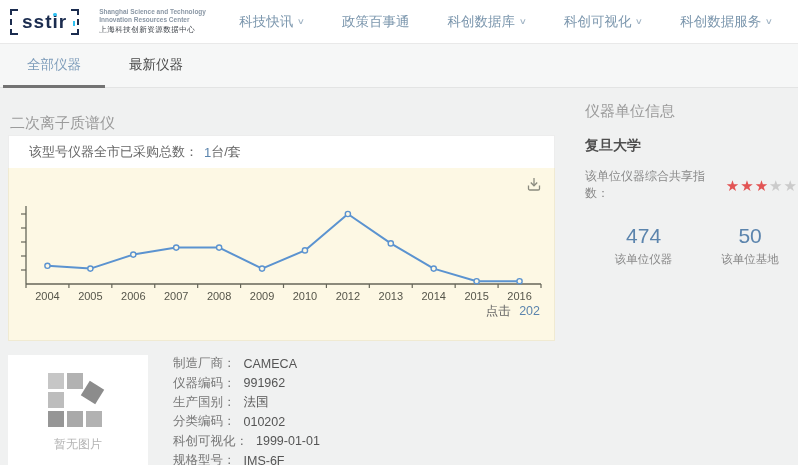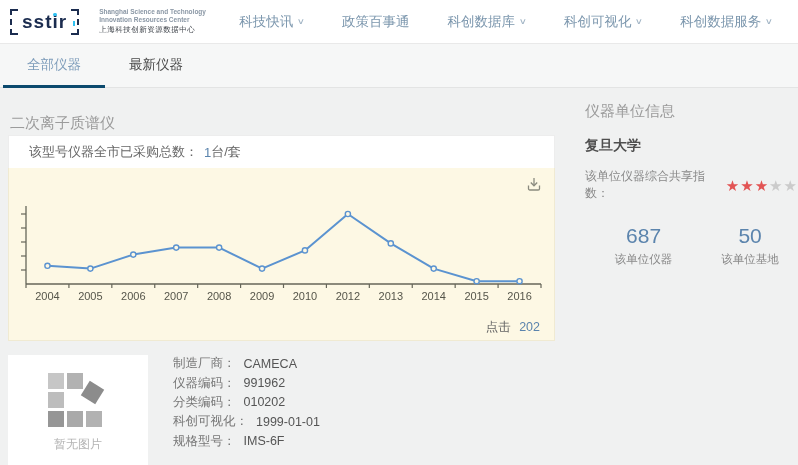--- a/index.html
+++ b/index.html
@@ -30,35 +30,35 @@
   .nav-item { display:flex; align-items:center; font-size:13.5px; color:#7b96ad;
             margin-right:38px; cursor:pointer; white-space:nowrap; }
   .caret { font-size:8px; color:#a3b6c6; margin-left:5px; transform:scaleX(1.4); }
 
   
   #tabbar { position:absolute; top:44px; left:0; width:798px; height:44px;
             background:#f6f7f7; border-bottom:1px solid #e3e4e4; display:flex;
             padding-left:3px; z-index:2; }
   .tab { height:44px; line-height:42px; padding:0 24px; font-size:13.5px; color:#4a4a4a;
             cursor:pointer; }
-  .tab.active { color:#7d9cba; border-bottom:3px solid #0c4a6e; }
+  .tab.active { color:#7d9cba; border-bottom:3px solid #737373; }
 
   
   #content { position:absolute; top:88px; left:0; width:798px; height:377px; }
   .page-title { position:absolute; left:10px; top:10px; font-size:15px; color:#9b9b9b;margin-top:16px; }
 
   .chart-card { position:absolute; left:8px; top:47px; width:547px; }
   .card-header { height:33px; background:#fff; border:1px solid #ededed; border-bottom:none;
             display:flex; align-items:center; padding-left:20px; font-size:13px; color:#666; }
   .card-header .hv { color:#5b84ad; margin-left:6px; }
   .card-header .hu { color:#666; }
   .chart-area { position:relative; height:173px; background:#fdf8e4;
             border:1px solid #f0ead2; border-top:none; }
   .dl-icon { position:absolute; right:12px; top:8px; width:16px; height:16px; cursor:pointer; }
-  .clicks { position:absolute; right:14px; bottom:4px; font-size:12.5px; color:#666; }
+  .clicks { position:absolute; right:14px; bottom:20px; font-size:12.5px; color:#666; }
   .clicks .cv { color:#5b84ad; margin-left:5px; }
 
   
   .img-card { position:absolute; left:8px; top:267px; width:140px; height:110px; background:#fff; }
   .noimg-icon { position:absolute; left:40px; top:18px; width:66px; height:52px; }
   .noimg-icon div { position:absolute; }
   .sq1 { left:0;  top:0;  width:16px; height:16px; background:#c6c6c6; }
   .sq2 { left:19px; top:0;  width:16px; height:16px; background:#b2b2b2; }
   .sq3 { left:0;  top:19px; width:16px; height:16px; background:#bdbdbd; }
   .sqR { left:36px; top:11px; width:17px; height:17px; background:#8c8c8c; transform:rotate(32deg); }
@@ -221,20 +221,24 @@
     <div class="detail-list">
       <div class="detail-row">
         <span class="dl-label">制造厂商：</span>
         <span class="dl-value">CAMECA</span>
       </div>
       <div class="detail-row">
         <span class="dl-label">仪器编码：</span>
         <span class="dl-value">991962</span>
       </div>
       <div class="detail-row">
+        <span class="dl-label">生产国别：</span>
+        <span class="dl-value">法国</span>
+      </div>
+      <div class="detail-row">
         <span class="dl-label">分类编码：</span>
         <span class="dl-value">010202</span>
       </div>
       <div class="detail-row">
         <span class="dl-label">科创可视化：</span>
         <span class="dl-value">1999-01-01</span>
       </div>
       <div class="detail-row">
         <span class="dl-label">规格型号：</span>
         <span class="dl-value">IMS-6F</span>
@@ -243,21 +247,21 @@
 
     <div id="sidebar">
       <div class="sb-title">仪器单位信息</div>
       <div class="sb-org">复旦大学</div>
       <div class="sb-index">
         <span>该单位仪器综合共享指数：</span>
         <span class="stars"><span class="star filled">★</span><span class="star filled">★</span><span class="star filled">★</span><span class="star">★</span><span class="star">★</span></span>
       </div>
       <div class="sb-stats">
         <div class="stat-col c1">
-          <div class="stat-value">687</div>
+          <div class="stat-value">474</div>
           <div class="stat-label">该单位仪器</div>
         </div>
         <div class="stat-col c2">
           <div class="stat-value">50</div>
           <div class="stat-label">该单位基地</div>
         </div>
       </div>
     </div>
   </div>
 </div>

